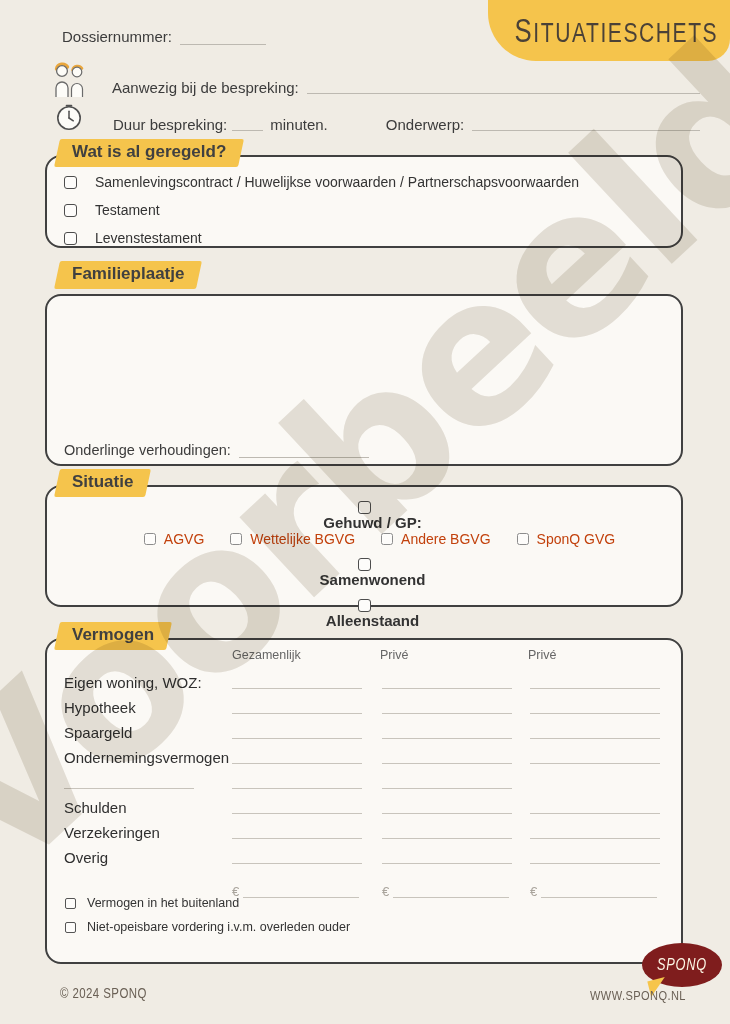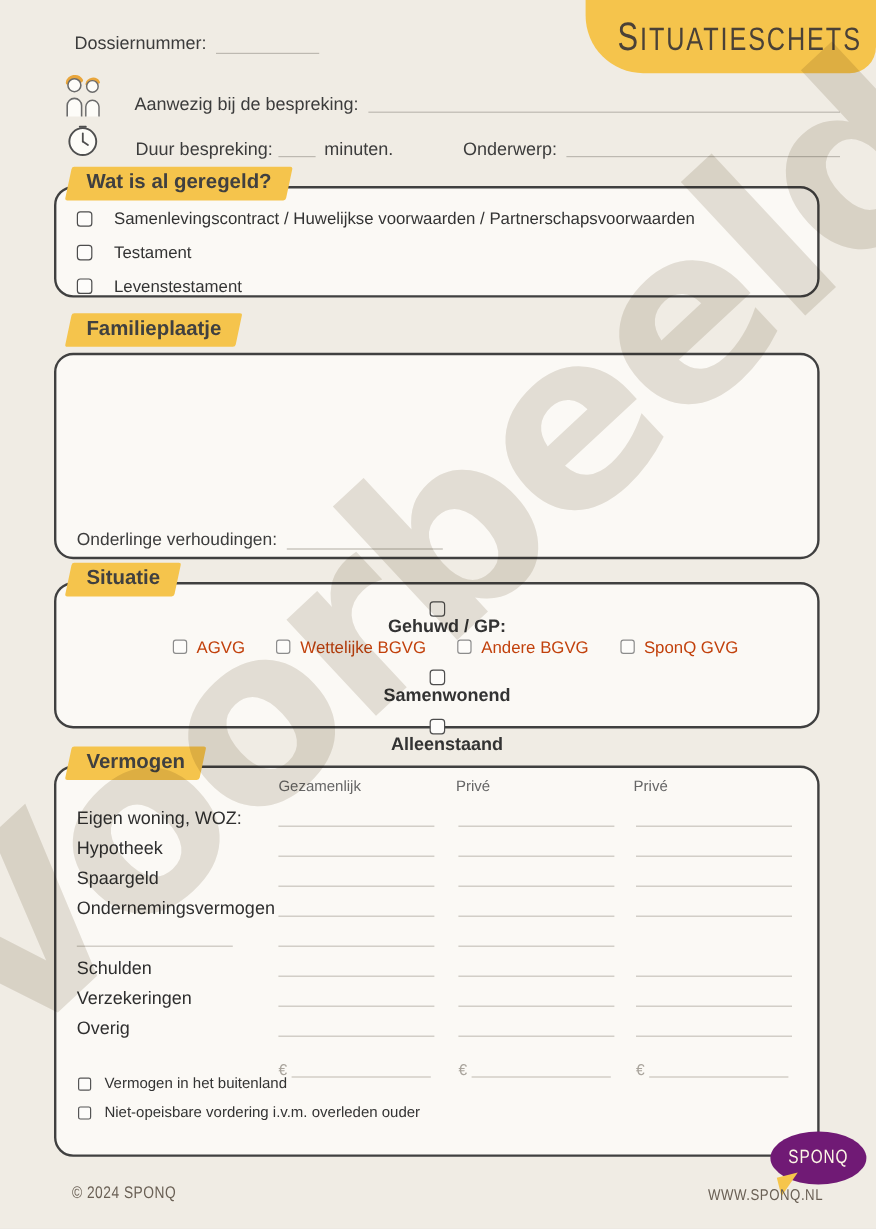--- a/index.html
+++ b/index.html
@@ -105,21 +105,21 @@
     position:absolute; left:-250px; top:350px; width:1220px; height:220px;
     text-align:center; font-family:"DejaVu Sans", sans-serif; font-weight:bold;
     font-size:200px; line-height:220px; letter-spacing:-6px; color:#E6E3DD;
     transform:rotate(-43deg); transform-origin:center;
     mix-blend-mode:multiply; pointer-events:none; z-index:20;
   }
 
   
   .bubble {
     position:absolute; left:642px; top:943px; width:80px; height:44px;
-    background:#701a75; border-radius:50%; z-index:25;
+    background:#7f1d1d; border-radius:50%; z-index:25;font-style:italic;
   }
   .bubble::after {
     content:""; position:absolute; left:7px; bottom:-8px; width:0; height:0;
     border-top:16px solid #F6C54B; border-right:18px solid transparent;
     transform:rotate(-14deg);
   }
   .bubble-text {
     display:block; text-align:center; line-height:44px; color:#FDF7E6;
     font-size:16px; letter-spacing:1px; transform:scaleX(0.8); text-transform:uppercase;
   }

